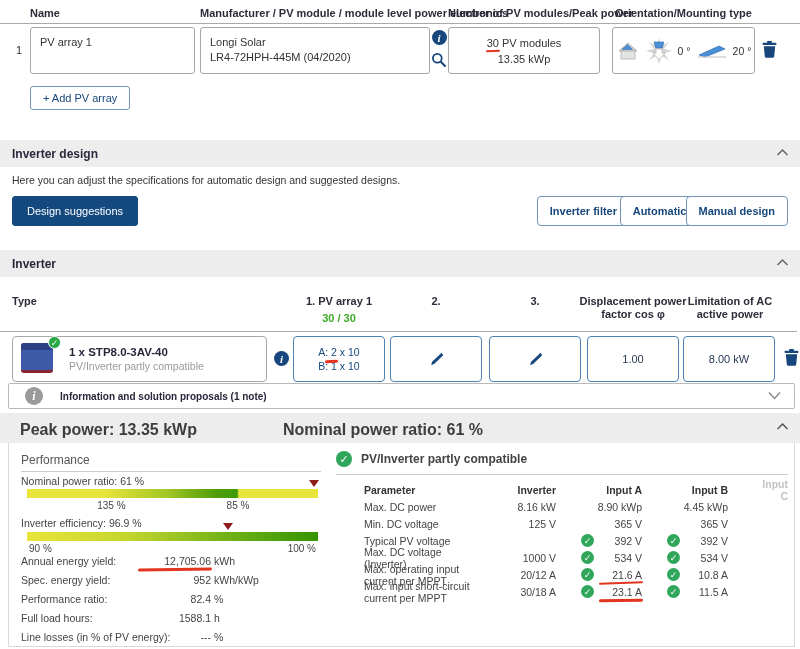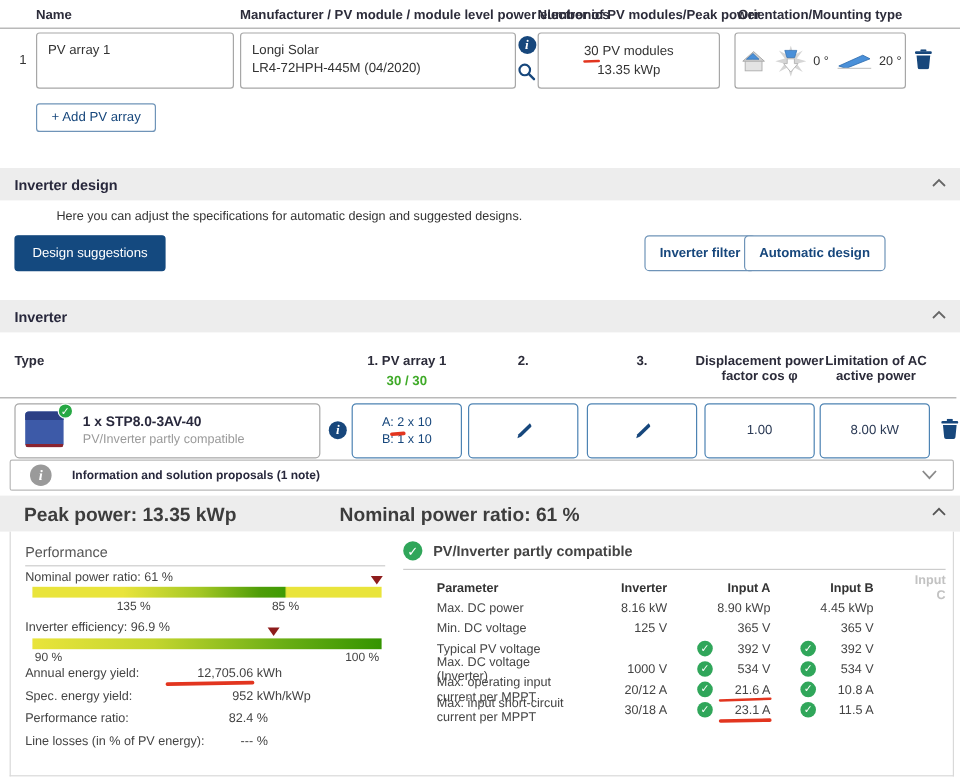--- a/index.html
+++ b/index.html
@@ -35,21 +35,21 @@
   .ori-box  { position:absolute; left:612px; top:27px; width:143px; height:47px; display:flex; align-items:center; justify-content:center; gap:6px; font-size:10.5px; color:#333; }
   .trash1   { position:absolute; left:762px; top:41px; }
   .addbtn   { position:absolute; left:30px; top:86px; height:24px; padding:0 12px; border:1px solid #6f94b8; border-radius:3px; background:#fff; font-size:11px; color:#17477c; display:flex; align-items:center; cursor:pointer; }
 
   
   .info-i { display:inline-flex; width:15px; height:15px; border-radius:50%; background:#17477c; color:#fff; align-items:center; justify-content:center; font-family:"Liberation Serif",serif; font-style:italic; font-weight:bold; font-size:11px; }
   .info-i.gray { background:#9a9a9a; width:18px; height:18px; font-size:12px; }
 
   
   .bar-invdesign { top:140px; }
-  .desc { position:absolute; left:12px; top:174px; font-size:10.5px; color:#333;margin-left:35px; }
+  .desc { position:absolute; left:12px; top:174px; font-size:10.5px; color:#333; }
   .btn-primary { position:absolute; left:12px; top:196px; height:30px; padding:4px 14px; background:#14497f; border:1px solid #14497f; border-radius:3px; color:#fff; font-size:11px; display:flex; align-items:center; cursor:pointer; }
   .btn-outline { position:absolute; top:196px; height:30px; padding:0 12px; background:#fff; border:1px solid #6f94b8; border-radius:4px; color:#17477c; font-size:11px; display:flex; align-items:center; cursor:pointer;font-weight:bold; }
   .btn-filter { right:170px; } .btn-auto { right:62px; } .btn-manual { right:12px; }
 
   
   .bar-inverter { top:250px; }
   .ih-type { position:absolute; left:12px; top:295px; }
   .ih-pv1  { position:absolute; left:293px; top:295px; width:92px; text-align:center; }
   .ih-pv1-cnt { position:absolute; left:293px; top:312px; width:92px; text-align:center; font-size:11px; font-weight:bold; color:#3faa28; }
   .ih-2 { position:absolute; left:390px; top:295px; width:92px; text-align:center; }
@@ -173,20 +173,21 @@
   <div class="sec-bar bar-invdesign">
     <span class="ttl">Inverter design</span>
     <svg class="chev" width="13" height="9" viewBox="0 0 13 9">
       <polyline points="1.5,7 6.5,2 11.5,7" fill="none" stroke="#666" stroke-width="1.5"></polyline>
     </svg>
   </div>
   <div class="desc">Here you can adjust the specifications for automatic design and suggested designs.</div>
   <button class="btn-primary">Design suggestions</button>
   <button class="btn-outline btn-filter">Inverter filter</button>
   <button class="btn-outline btn-auto">Automatic design</button>
+  <button class="btn-outline btn-manual">Manual design</button>
 
   <div class="sec-bar bar-inverter">
     <span class="ttl">Inverter</span>
     <svg class="chev" width="13" height="9" viewBox="0 0 13 9">
       <polyline points="1.5,7 6.5,2 11.5,7" fill="none" stroke="#666" stroke-width="1.5"></polyline>
     </svg>
   </div>
   <div class="hdr-txt ih-type">Type</div>
   <div class="hdr-txt ih-pv1">1. PV array 1</div>
   <div class="ih-pv1-cnt">30 / 30</div>
@@ -272,20 +273,24 @@
       </div>
       <div class="stat">
         <span class="sl">Spec. energy yield:</span>
         <span class="sv"><span class="num">952</span><span class="su">kWh/kWp</span></span>
       </div>
       <div class="stat">
         <span class="sl">Performance ratio:</span>
         <span class="sv"><span class="num">82.4</span><span class="su">%</span></span>
       </div>
       <div class="stat">
+        <span class="sl">Full load hours:</span>
+        <span class="sv"><span class="num">1588.1</span><span class="su">h</span></span>
+      </div>
+      <div class="stat">
         <span class="sl">Line losses (in % of PV energy):</span>
         <span class="sv"><span class="num">---</span><span class="su">%</span></span>
       </div>
     </div>
 
     <div class="cmp-ttl">
       <span class="chk big">✓</span>
       <span>PV/Inverter partly compatible</span>
     </div>
     <div class="cmp-hr"></div>

